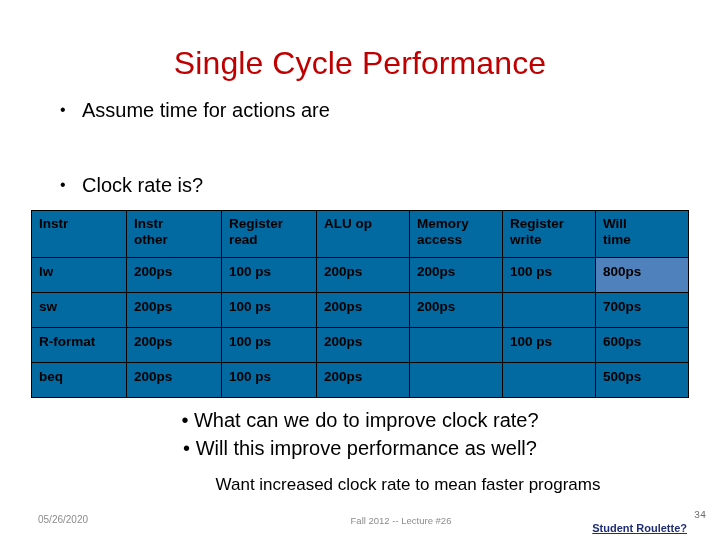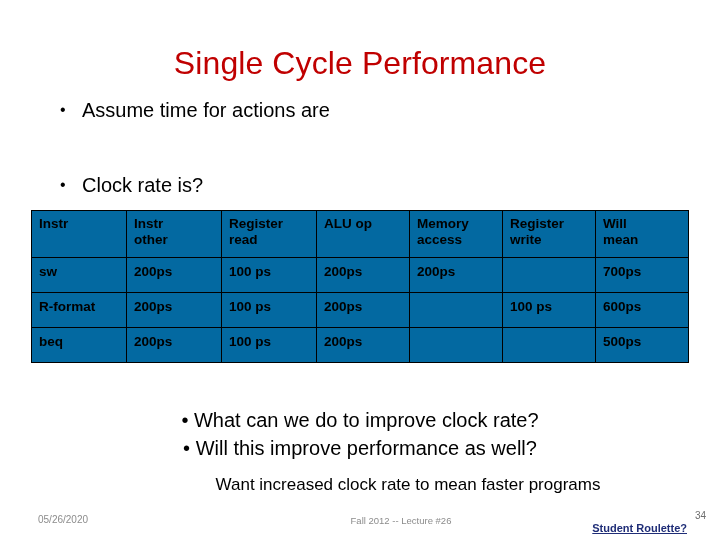--- a/index.html
+++ b/index.html
@@ -162,20 +162,21 @@
     color: #1F2D77;
     text-decoration: underline;
     cursor: pointer;
   }
   .footer-pageno {
     position: absolute;
     right: 14px;
     top: 510px;
     font-size: 10px;
     color: #6E6E6E;
+    font-family: Liberation Mono, monospace;
   }
 </style>
 </head>
 <body>
 
 <div class="slide">
 
   <div class="slide-title">Single Cycle Performance</div>
 
   <div class="bullet-l1" id="b-assume">
@@ -218,25 +219,34 @@
         <th>
           <span class="wrap">Memory</span>
           <span class="wrap">access</span>
         </th>
         <th>
           <span class="wrap">Register</span>
           <span class="wrap">write</span>
         </th>
         <th>
           <span class="wrap">Will</span>
-          <span class="wrap">mean</span>
+          <span class="wrap">time</span>
         </th>
       </tr>
     </thead>
     <tbody>
+      <tr>
+        <td>lw</td>
+        <td>200ps</td>
+        <td>100 ps</td>
+        <td>200ps</td>
+        <td>200ps</td>
+        <td>100 ps</td>
+        <td class="highlight">800ps</td>
+      </tr>
       <tr>
         <td>sw</td>
         <td>200ps</td>
         <td>100 ps</td>
         <td>200ps</td>
         <td>200ps</td>
         <td></td>
         <td>700ps</td>
       </tr>
       <tr>

